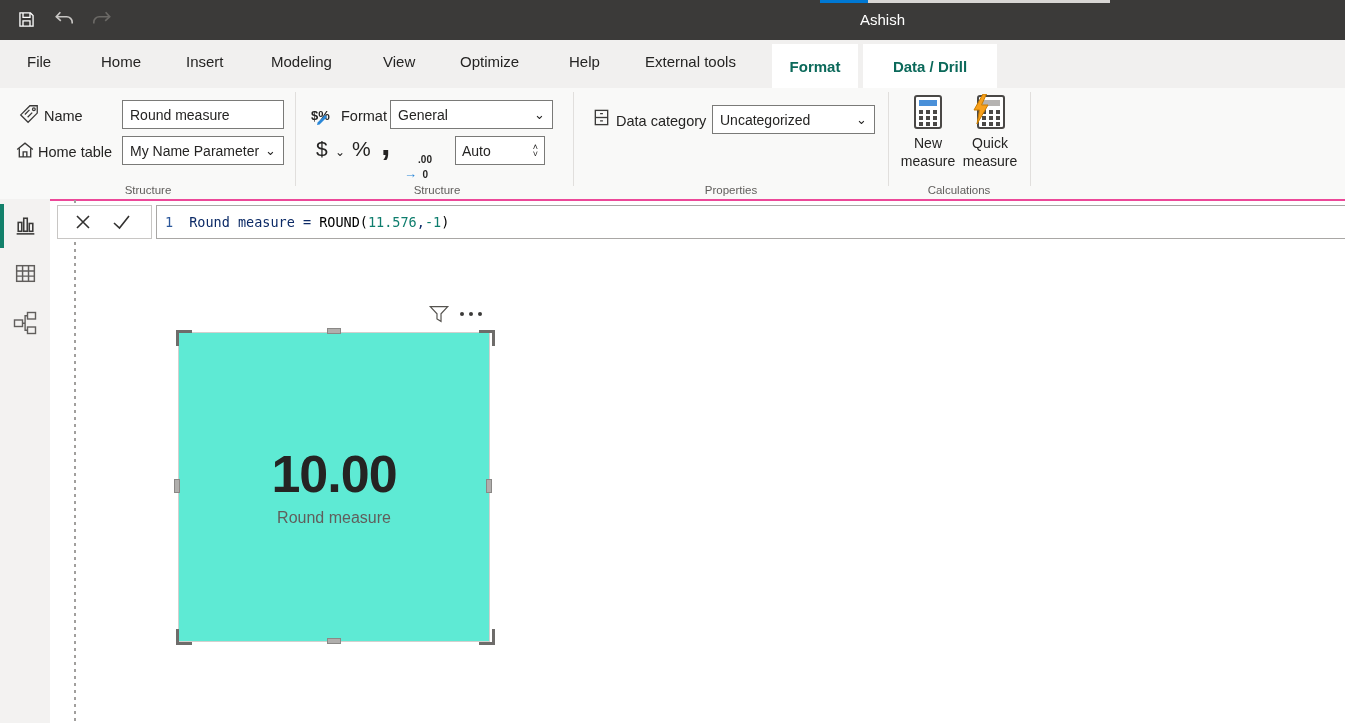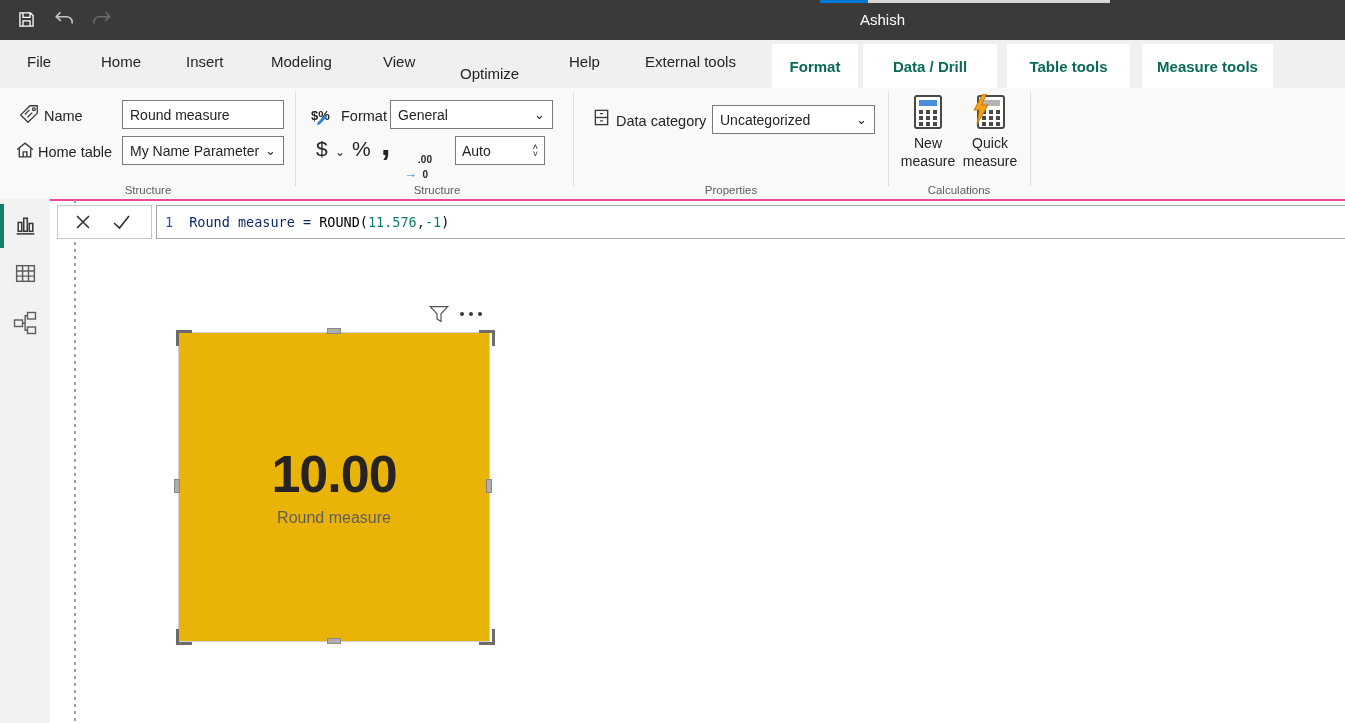--- a/index.html
+++ b/index.html
@@ -58,21 +58,21 @@
   .tk-num{color:#0e7d6d;}
 
   
   .sidebar{left:0;top:199px;width:50px;height:524px;background:#f3f2f1;z-index:2;}
   .sb-accent{left:0;top:5px;width:4px;height:44px;background:#12806a;}
   .sb-ico{left:12px;width:26px;height:26px;display:flex;align-items:center;justify-content:center;}
 
   
   .page-edge{left:74px;top:200px;width:2px;height:523px;z-index:1;
      background:repeating-linear-gradient(to bottom,#a19f9d 0 3px,transparent 3px 7px);}
-  .visual{left:178px;top:332px;width:312px;height:310px;border:1px solid #d2d0ce;background:#eab308;
+  .visual{left:178px;top:332px;width:312px;height:310px;border:1px solid #d2d0ce;background:#5eead4;
           box-sizing:border-box;display:flex;flex-direction:column;align-items:center;justify-content:center;}
   .card-value{font-size:52px;font-weight:700;letter-spacing:-1px;color:#252423;line-height:1;}
   .card-label{font-size:16px;color:#605e5c;margin-top:9px;}
   .hdl-c{width:13px;height:13px;z-index:2;}
   .hdl-tl{left:176px;top:330px;border-left:3px solid #6e6c6a;border-top:3px solid #6e6c6a;}
   .hdl-tr{left:479px;top:330px;border-right:3px solid #6e6c6a;border-top:3px solid #6e6c6a;}
   .hdl-bl{left:176px;top:629px;border-left:3px solid #6e6c6a;border-bottom:3px solid #6e6c6a;}
   .hdl-br{left:479px;top:629px;border-right:3px solid #6e6c6a;border-bottom:3px solid #6e6c6a;}
   .hdl-e{background:#b0aeac;border:1px solid #8a8886;box-sizing:border-box;z-index:2;}
   .hdl-t{left:327px;top:328px;width:14px;height:6px;}
@@ -117,35 +117,29 @@
     <div class="abs strip-gray"></div>
     <span class="abs tb-title">Ashish</span>
   </div>
 
   <div class="abs tabrow">
     <span class="abs mtab" style="left:27px;">File</span>
     <span class="abs mtab" style="left:101px;">Home</span>
     <span class="abs mtab" style="left:186px;">Insert</span>
     <span class="abs mtab" style="left:271px;">Modeling</span>
     <span class="abs mtab" style="left:383px;">View</span>
-    <span class="abs mtab" style="left:460px;margin-top:12px;">Optimize</span>
+    <span class="abs mtab" style="left:460px;">Optimize</span>
     <span class="abs mtab" style="left:569px;">Help</span>
     <span class="abs mtab" style="left:645px;">External tools</span>
 
     <div class="abs ctab" style="left:772px;width:86px;">
       <span>Format</span>
       </div>
     <div class="abs ctab" style="left:863px;width:134px;">
       <span>Data / Drill</span>
-      </div>
-    <div class="abs ctab" style="left:1007px;width:123px;">
-      <span>Table tools</span>
-      </div>
-    <div class="abs ctab" style="left:1142px;width:131px;">
-      <span>Measure tools</span>
       </div>
     <div class="abs ctab-underline"></div>
   </div>
 
   <div class="abs ribbon">
 
     
     <span class="abs" style="left:18px;top:15px;">
       <svg width="22" height="22" viewBox="0 0 24 24" fill="none" stroke="#3b3a39" stroke-width="1.4">
         <path d="M13 3h8v8L11 21l-8-8z"></path>

